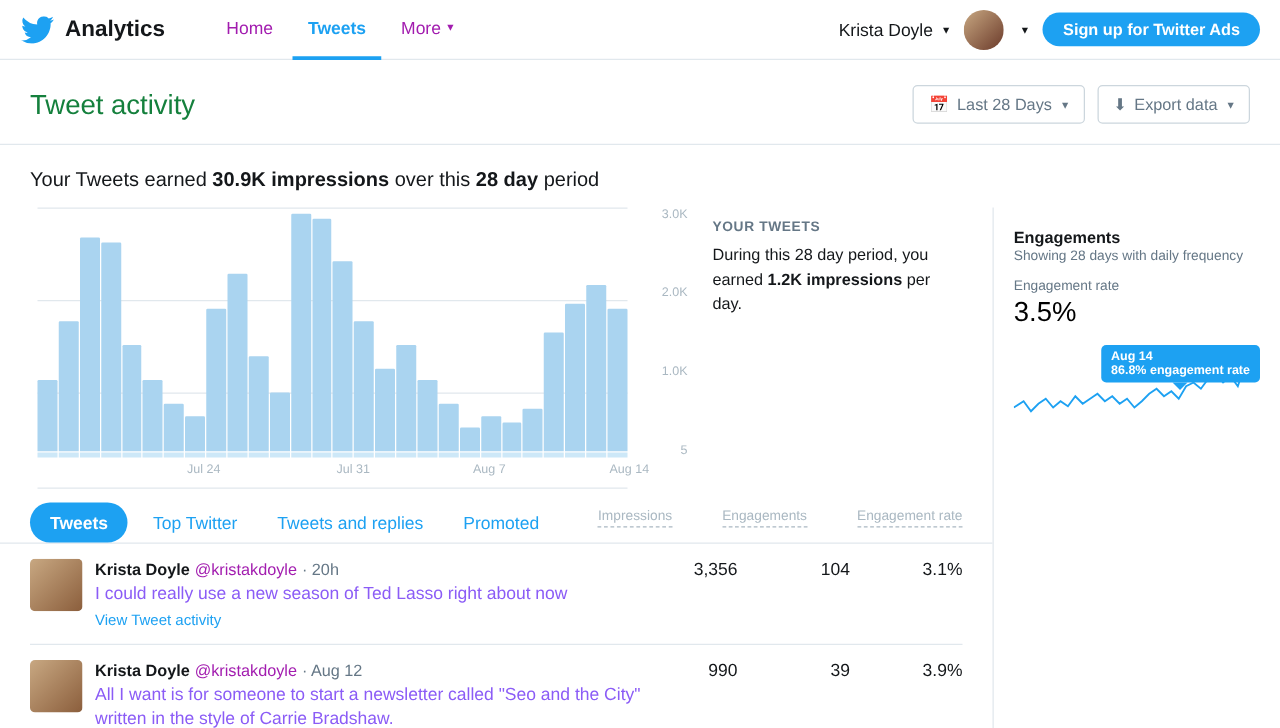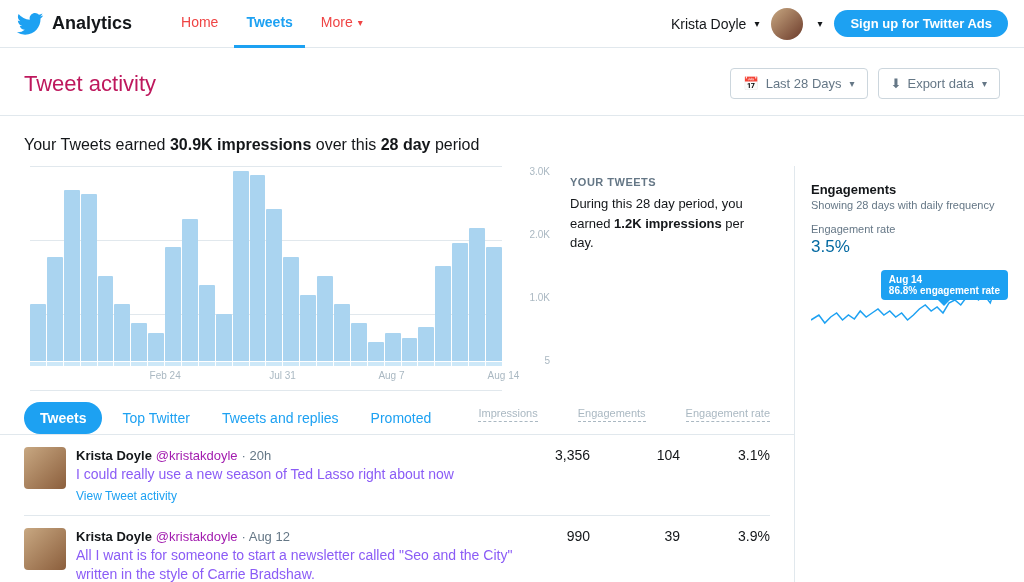--- a/index.html
+++ b/index.html
@@ -9,21 +9,21 @@
     .navbar {
       display: flex; align-items: center; height: 48px;
       border-bottom: 1px solid #e1e8ed; padding: 0 16px; gap: 37px;
     }
     .navbar-logo { display: flex; align-items: center; gap: 8px; }
     .navbar-logo svg { width: 28px; height: 22px; fill: #1da1f2; }
     .navbar-brand { font-size: 18px; font-weight: 700; color: #14171a; }
     .nav-links { display: flex; gap: 4px; flex: 1; }
     .nav-link {
       padding: 0 12px; height: 48px; display: flex; align-items: center;
-      font-size: 14px; color: #ef4444; text-decoration: none; border-bottom: 3px solid transparent;
+      font-size: 14px; color: #a21caf; text-decoration: none; border-bottom: 3px solid transparent;
       cursor: pointer;
     }
     .nav-link.active { color: #1da1f2; border-bottom-color: #1da1f2; font-weight: 600; }
     .more-link { display: flex; align-items: center; gap: 3px; cursor: pointer; }
     .nav-right { display: flex; align-items: center; gap: 12px; margin-left: auto; }
     .user-info { display: flex; align-items: center; gap: 6px; cursor: pointer; font-size: 14px; color: #14171a; }
     .avatar-small {
       width: 32px; height: 32px; border-radius: 50%; background: #8b5e3c;
       overflow: hidden; display: flex; align-items: center; justify-content: center;
       font-size: 12px; color: #fff;
@@ -32,21 +32,21 @@
       background: #1da1f2; color: #fff; border: none; border-radius: 20px;
       padding: 6px 16px; font-size: 13px; font-weight: 600; cursor: pointer;
       white-space: nowrap;
     }
 
     
     .page-header {
       display: flex; align-items: center; justify-content: space-between;
       padding: 20px 24px 16px; border-bottom: 1px solid #e1e8ed;
     }
-    .page-title { font-size: 22px; font-weight: 300; color: #be185d; }
+    .page-title { font-size: 22px; font-weight: 300; color: #15803d; }
     .header-actions { display: flex; gap: 10px; }
     .btn-secondary {
       display: flex; align-items: center; gap: 6px;
       border: 1px solid #ccd6dd; border-radius: 4px;
       padding: 7px 12px; font-size: 13px; color: #657786;
       background: #fff; cursor: pointer;
     }
 
     
     .impressions-summary { padding: 20px 24px 12px; font-size: 16px; color: #14171a; }
@@ -109,21 +109,21 @@
     .tweet-stats { display: flex; gap: 40px; align-items: center; flex-shrink: 0; text-align: right; }
     .tweet-stat { font-size: 14px; color: #14171a; min-width: 50px; }
 
     
     .main-content { display: flex; }
     .main-left { flex: 1; min-width: 0; }
     .right-panel { width: 230px; border-left: 1px solid #e1e8ed; padding: 16px; flex-shrink: 0; }
     .right-panel-title { font-size: 13px; font-weight: 700; color: #14171a; margin-bottom: 2px; }
     .right-panel-sub { font-size: 11px; color: #657786; margin-bottom: 12px; }
     .engagement-rate-label { font-size: 11px; color: #657786; }
-    .engagement-rate-value { font-size: 17px; font-weight: 300; color: #0369a1; margin: 2px 0 8px; }
+    .engagement-rate-value { font-size: 22px; font-weight: 300; color: #000000; margin: 2px 0 8px; }
 
     
     .mini-chart { position: relative; height: 80px; }
     .mini-chart svg { width: 100%; height: 100%; }
     .tooltip-box {
       position: absolute; top: 5px; right: 0;
       background: #1da1f2; color: #fff; border-radius: 4px;
       padding: 4px 8px; font-size: 10px; font-weight: 600;
     }
     .tooltip-box::before {
@@ -314,21 +314,21 @@
               </div>
               <div class="bar-chart-y-labels">
               <span>3.0K</span>
               <span>2.0K</span>
               <span>1.0K</span>
               <span>5</span>
             </div>
           </div>
           <div class="chart-x-labels" style="height:20px;">
 
-          <span class="x-label" style="left: 23%;">Feb 24</span>
+          <span class="x-label" style="left: 23%;">Jul 24</span>
               <span class="x-label" style="left: 46%;">Jul 31</span>
               <span class="x-label" style="left: 67%;">Aug 7</span>
               <span class="x-label" style="left: 88%;">Aug 14</span>
             </div>
         </div>
       </div>
       <div class="chart-sidebar">
         <div class="sidebar-title">YOUR TWEETS</div>
         <div class="sidebar-body">
           <span>During this 28 day period, you earned </span><strong>1.2K impressions</strong><span> per day.</span>

